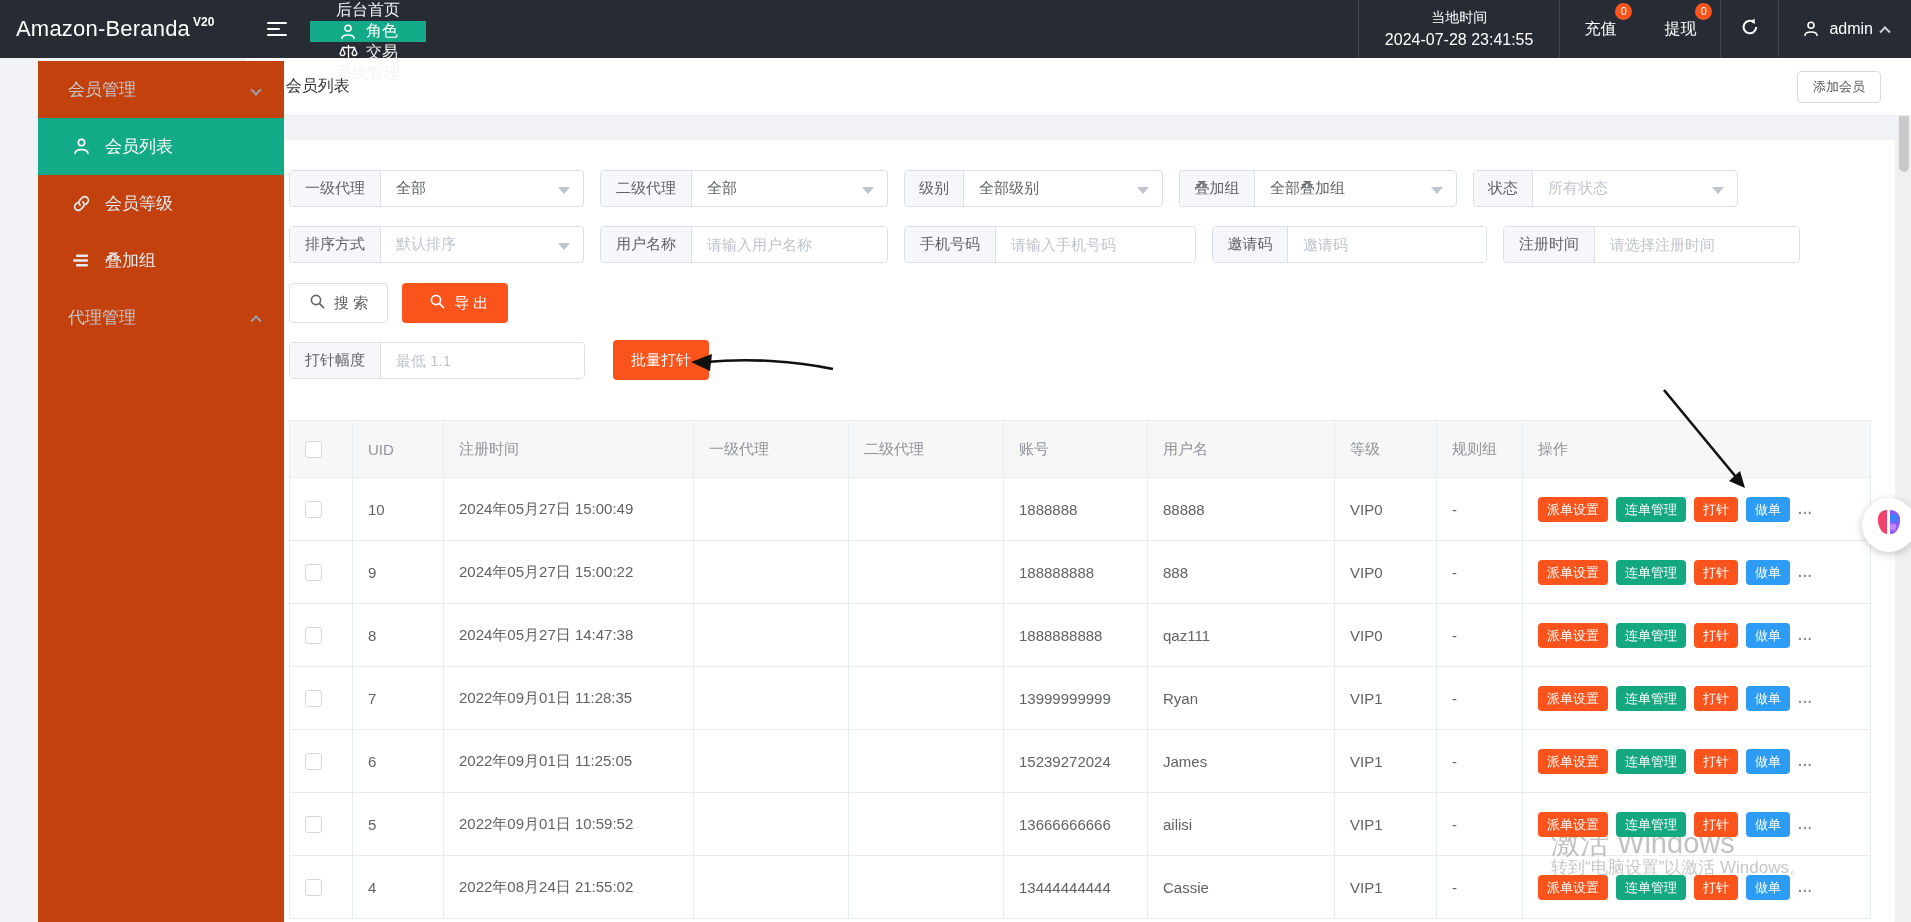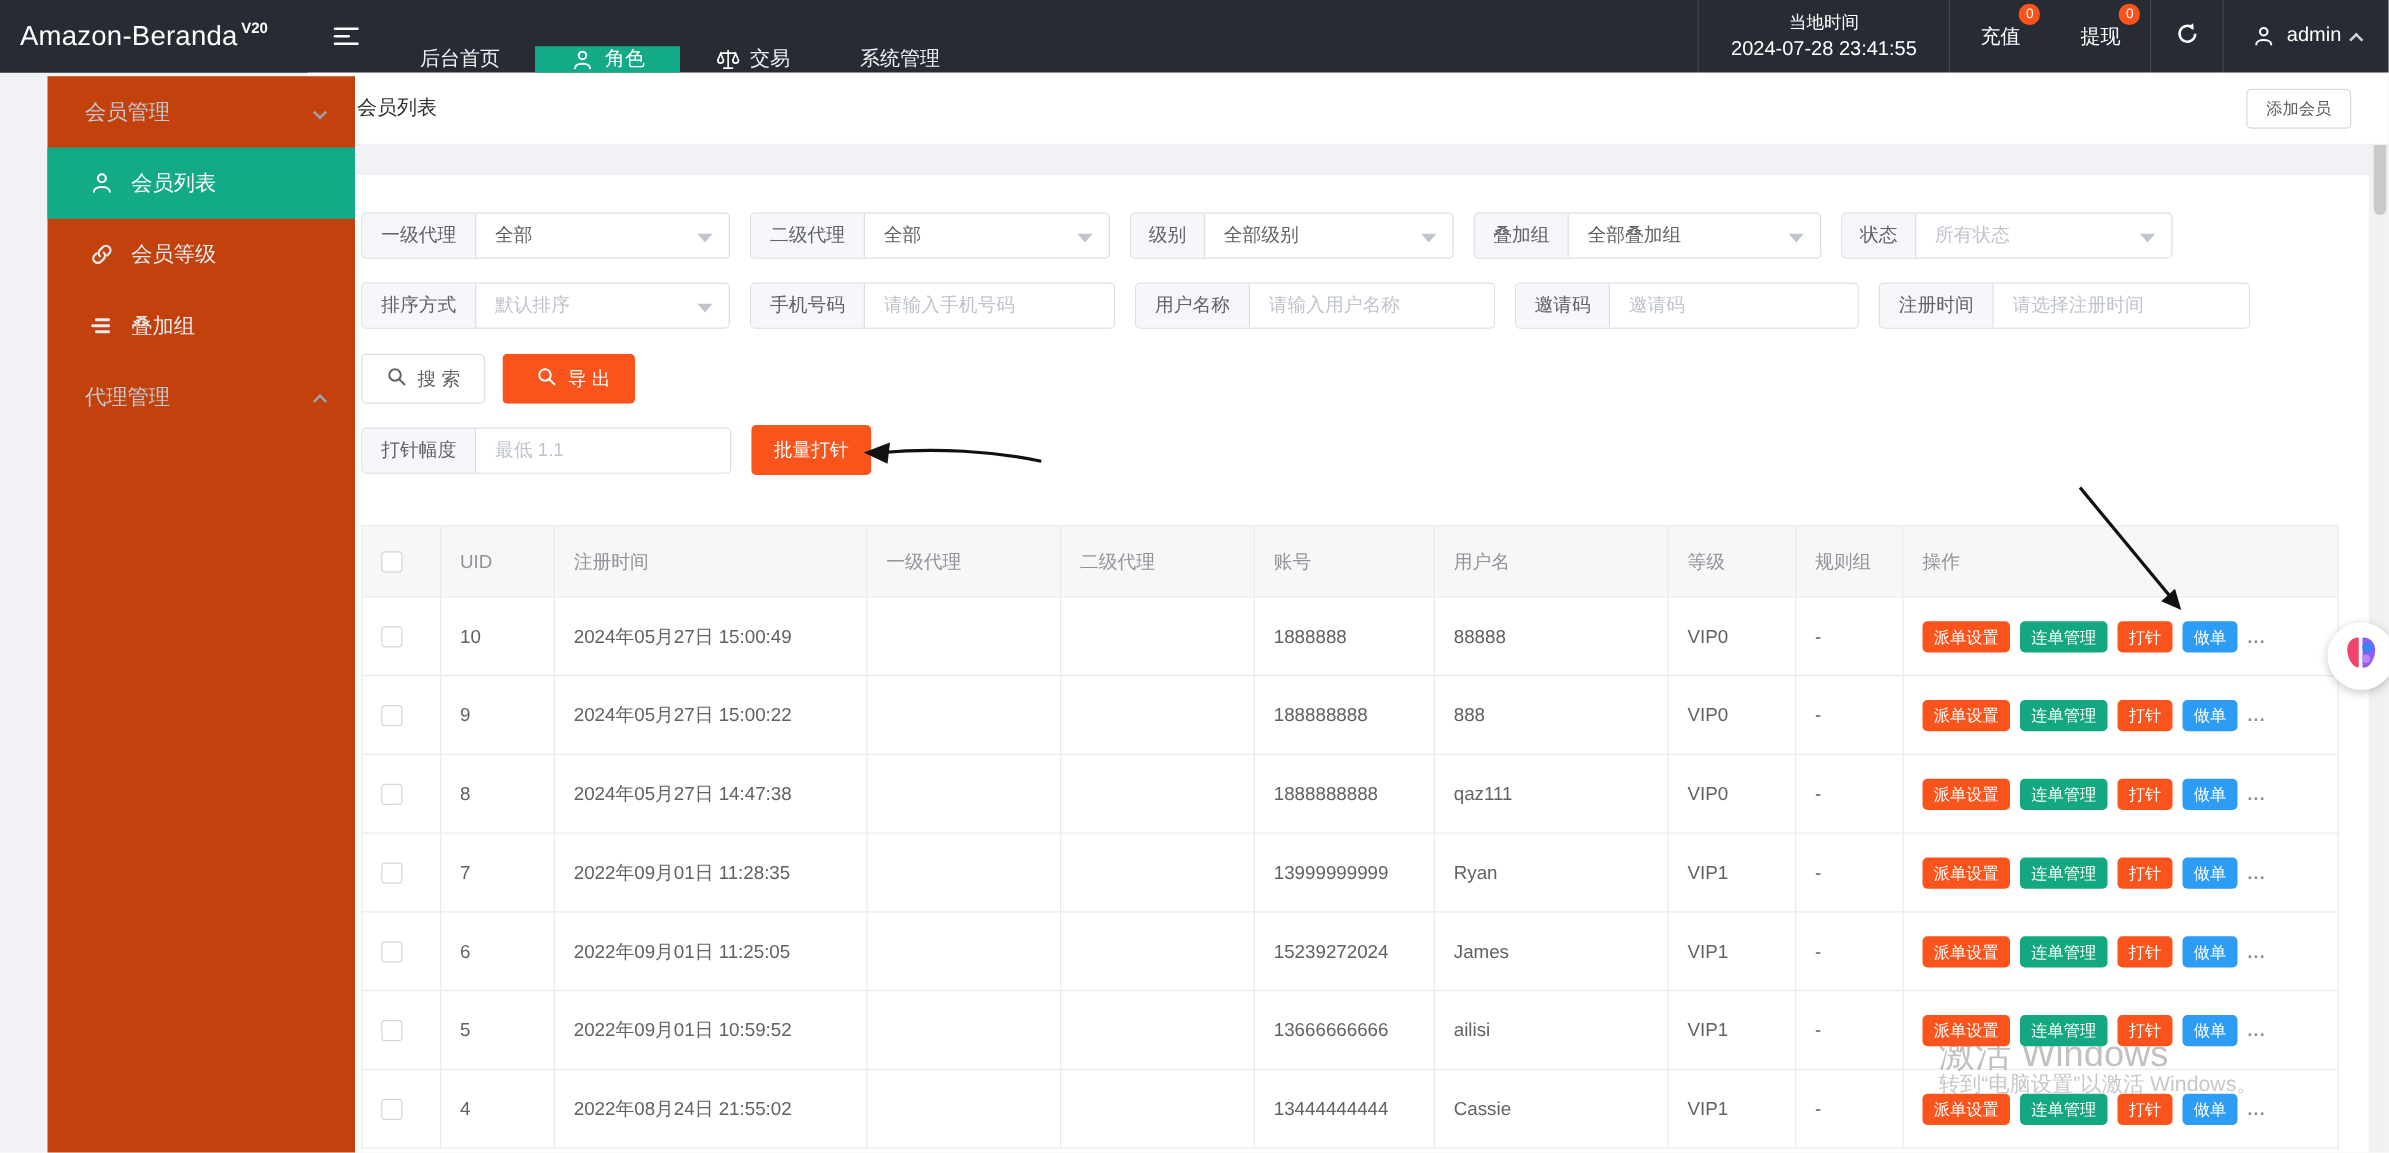--- a/index.html
+++ b/index.html
@@ -9,21 +9,21 @@
 
   
   .header { position:absolute; left:0; top:0; width:1911px; height:58px; background:#272c34; display:flex; align-items:stretch; color:#fff; z-index:6; }
   .brand { width:246px; display:flex; align-items:center; padding-left:16px; background:#272c34; }
   .brand-text { font-size:22px; font-weight:500; letter-spacing:.2px; }
   .brand-ver { font-size:12px; font-weight:700; margin-left:3px; transform:translateY(-7px); display:inline-block; }
   .burger { width:62px; display:flex; align-items:center; justify-content:center; cursor:pointer; }
   .burger span { display:block; width:20px; }
   .burger i { display:block; height:2.6px; background:#fff; margin:3.4px 0; border-radius:1px; }
   .burger i.short { width:13px; }
-  .nav { display:flex; align-items:flex-end; }
+  .nav { display:flex; align-items:center;flex-direction:column; }
   .nav-item { display:flex; align-items:center; gap:8px; padding:0 28px; font-size:16px; color:#f2f3f5; cursor:pointer; }
   .nav-item.active { background:#13ab87; color:#fff; }
   .hright { margin-left:auto; display:flex; align-items:stretch; }
   .timebox { display:flex; flex-direction:column; justify-content:center; align-items:center; padding:0 26px; border-left:1px solid rgba(255,255,255,.12); border-right:1px solid rgba(255,255,255,.12); line-height:1.5; }
   .time-label { font-size:14px; }
   .time-value { font-size:16px; }
   .hbtn { position:relative; display:flex; align-items:center; padding:0 24px; font-size:16px; cursor:pointer; }
   .badge { position:absolute; top:3px; right:8px; min-width:17px; height:17px; line-height:17px; text-align:center; border-radius:9px; background:#fa541c; color:#fff; font-size:11px; padding:0 4px; }
   .refresh { display:flex; align-items:center; justify-content:center; width:58px; border-left:1px solid rgba(255,255,255,.12); cursor:pointer; }
   .userbox { display:flex; align-items:center; gap:8px; padding:0 22px; border-left:1px solid rgba(255,255,255,.12); font-size:16px; cursor:pointer; }
@@ -54,21 +54,21 @@
   .fvalue { display:flex; align-items:center; padding-left:15px; font-size:15px; color:#606266; flex:1; }
   .fvalue.ph { color:#c0c4cc; }
   .caret { position:absolute; right:13px; top:16px; width:0; height:0; border-left:6px solid transparent; border-right:6px solid transparent; border-top:7px solid #c0c4cc; }
   .finput { border:none; outline:none; flex:1; padding-left:15px; font-size:15px; color:#606266; font-family:inherit; background:#fff; }
   .finput::placeholder { color:#c0c4cc; }
 
   .btnrow { display:flex; gap:14px; margin:20px 0 17px 0; }
   .btn { height:40px; display:inline-flex; align-items:center; justify-content:center; gap:8px; padding:0 19px; border-radius:4px; font-size:15px; cursor:pointer; border:1px solid transparent; font-family:inherit; }
   .btn.plain { background:#fff; border-color:#dcdfe6; color:#606266; }
   .btn.orange { background:#fa541c; color:#fff;padding-left:26px; }
-  .injectrow { display:flex; gap:16px; margin-bottom:40px; align-items:center; }
+  .injectrow { display:flex; gap:28px; margin-bottom:40px; align-items:center; }
 
   
   table.grid { border-collapse:collapse; width:1581px; table-layout:fixed;padding-left:36px; }
   table.grid th, table.grid td { border:1px solid #e9ecef; font-weight:400; text-align:left; padding-left:15px; overflow:hidden; white-space:nowrap; }
   table.grid th { height:57px; background:#f7f7f8; color:#909399; font-size:15px; }
   table.grid td { height:63px; color:#606266; font-size:15px; background:#fff; }
   td.cbcell, th.cbcell { padding-left:0; text-align:center; }
   .cbox { display:inline-block; width:17px; height:17px; border:1.5px solid #d4d7dd; border-radius:3px; background:#fff; vertical-align:middle; cursor:pointer; }
   .acts { display:flex; align-items:center; gap:8px; position:relative; z-index:5; }
   .abtn { color:#fff; font-size:13px; padding:6px 9px; border-radius:4px; border:none; cursor:pointer; font-family:inherit; line-height:1; white-space:nowrap; }
@@ -248,27 +248,27 @@
         <span class="caret"></span>
       </div>
     </div>
 
     <div class="frow">
       <div class="fgroup" style="width:295px">
         <span class="flabel" style="width:91px">排序方式</span>
         <span class="fvalue ph">默认排序</span>
         <span class="caret"></span>
       </div>
+      <div class="fgroup" style="width:288px">
+        <span class="flabel" style="width:91px">用户名称</span>
+        <input class="finput" placeholder="请输入用户名称" style="">
+      </div>
       <div class="fgroup" style="width:292px">
         <span class="flabel" style="width:91px">手机号码</span>
         <input class="finput" placeholder="请输入手机号码" style="">
-      </div>
-      <div class="fgroup" style="width:288px">
-        <span class="flabel" style="width:91px">用户名称</span>
-        <input class="finput" placeholder="请输入用户名称" style="">
       </div>
       <div class="fgroup" style="width:275px">
         <span class="flabel" style="width:75px">邀请码</span>
         <input class="finput" placeholder="邀请码" style="">
       </div>
       <div class="fgroup" style="width:297px">
         <span class="flabel" style="width:91px">注册时间</span>
         <input class="finput" placeholder="请选择注册时间" style="">
       </div>
     </div>

